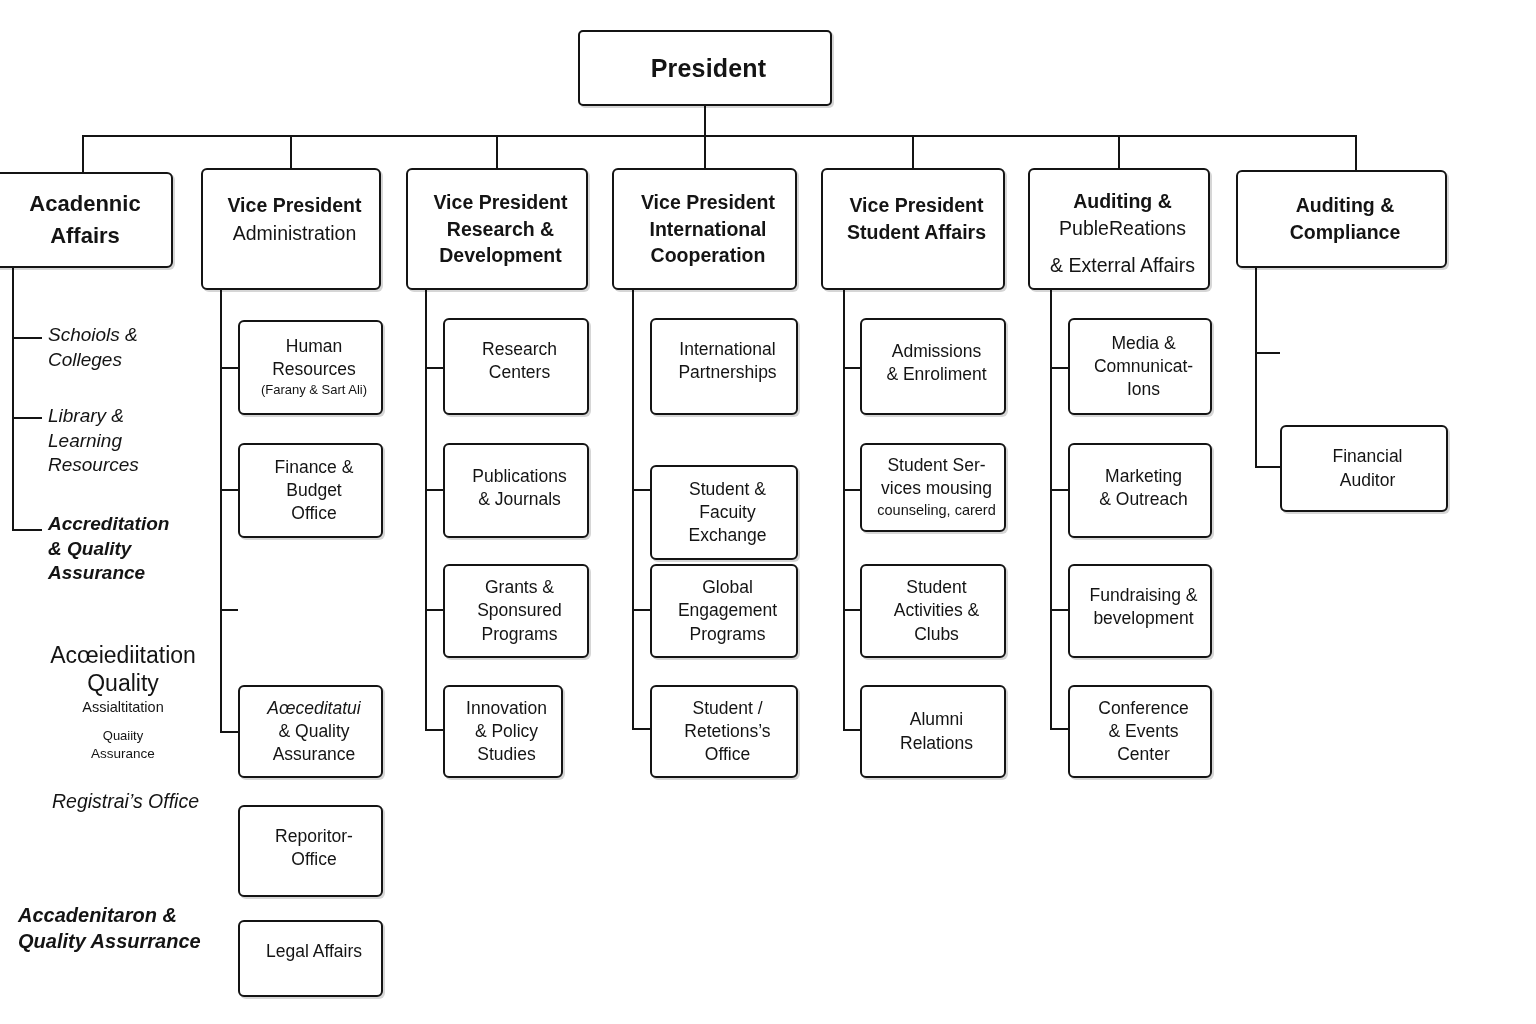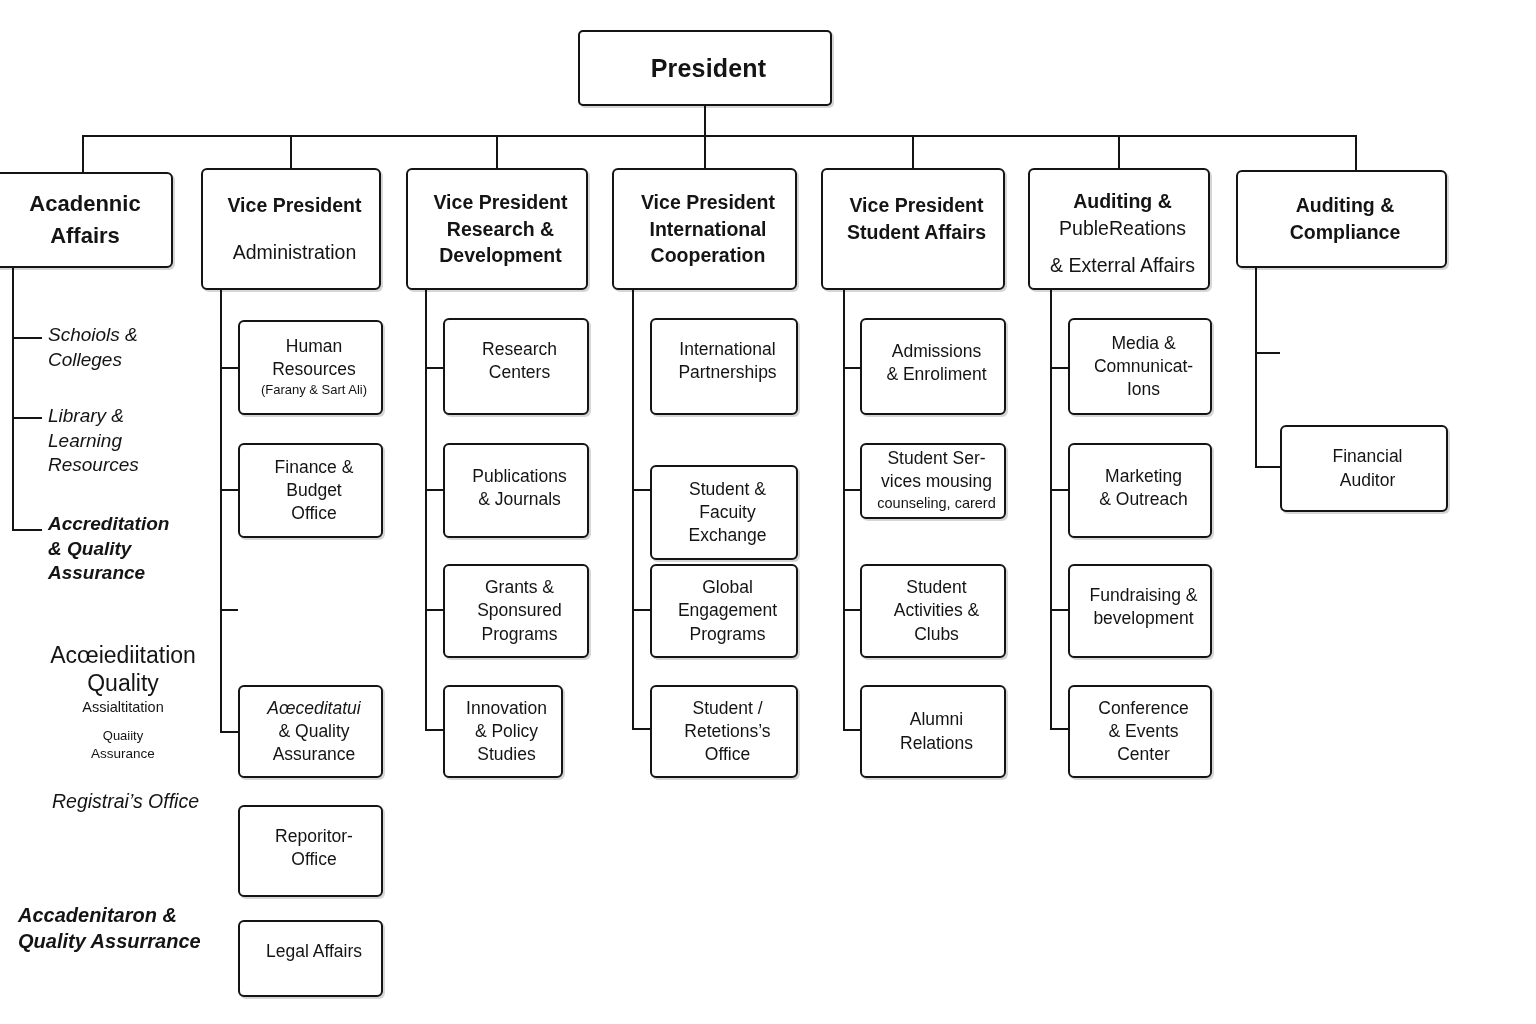--- a/index.html
+++ b/index.html
@@ -96,21 +96,21 @@
     <div class="ln">President</div>
   </div>
 
   <div class="box hdr hdr0" style="left:-10px;top:172px;width:183px;height:96px">
     <div class="ln">Acadennic</div>
     <div class="ln">Affairs</div>
   </div>
 
   <div class="box hdr" style="left:201px;top:168px;width:180px;height:122px;justify-content:flex-start;padding-top:22px">
     <div class="ln b">Vice President</div>
-    <div class="ln" style="margin-top:20px">Administration</div>
+    <div class="ln" style="margin-top:1px">Administration</div>
   </div>
 
   <div class="box hdr" style="left:406px;top:168px;width:182px;height:122px">
     <div class="ln b">Vice President</div>
     <div class="ln b">Research &amp;</div>
     <div class="ln b">Development</div>
   </div>
 
   <div class="box hdr" style="left:612px;top:168px;width:185px;height:122px">
     <div class="ln b">Vice President</div>
@@ -222,21 +222,21 @@
   <div class="box child" style="left:650px;top:685px;width:148px;height:93px">
     <div class="ln">Student /</div>
     <div class="ln">Retetions’s</div>
     <div class="ln">Office</div>
   </div>
 
   <div class="box child" style="left:860px;top:318px;width:146px;height:97px;justify-content:flex-start;padding-top:20px">
     <div class="ln">Admissions</div>
     <div class="ln">&amp; Enroliment</div>
   </div>
-  <div class="box child" style="left:860px;top:443px;width:146px;height:76px">
+  <div class="box child" style="left:860px;top:443px;width:146px;height:89px">
     <div class="ln">Student Ser-</div>
     <div class="ln">vices mousing</div>
     <div class="md">counseling, carerd</div>
   </div>
   <div class="box child" style="left:860px;top:564px;width:146px;height:94px">
     <div class="ln">Student</div>
     <div class="ln">Activities &amp;</div>
     <div class="ln">Clubs</div>
   </div>
   <div class="box child" style="left:860px;top:685px;width:146px;height:93px">

